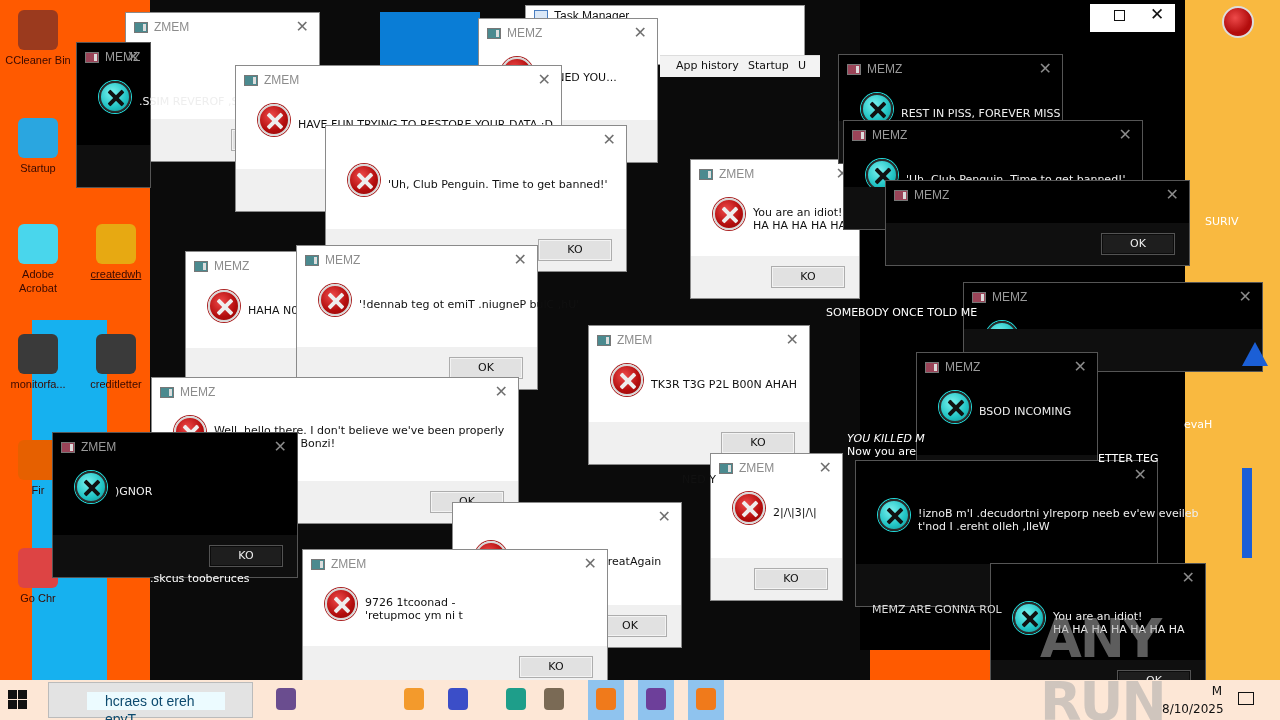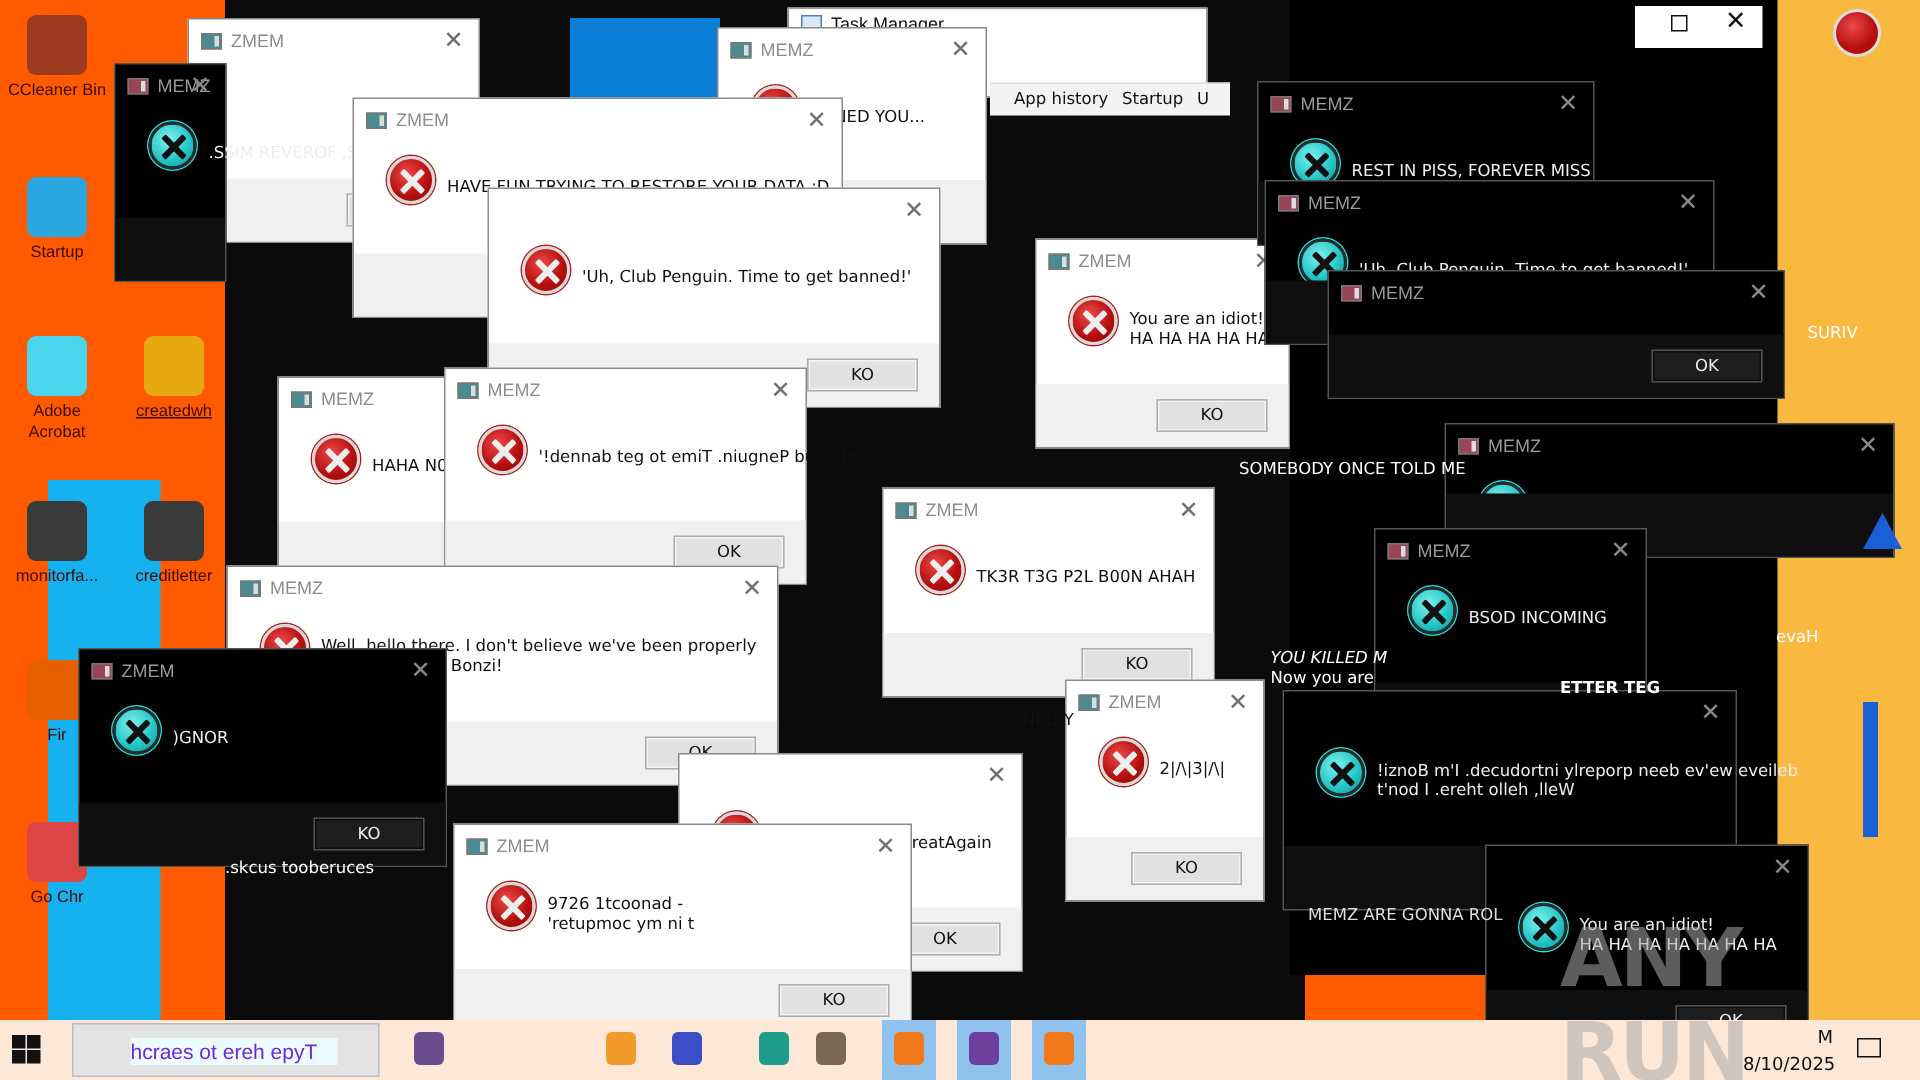--- a/index.html
+++ b/index.html
@@ -55,21 +55,21 @@
   
   .winctrl { position:absolute; left:1090px; top:4px; width:85px; height:28px; background:#fff; }
   .winctrl .max { position:absolute; left:24px; top:6px; width:11px; height:11px; border:1px solid #111; }
   .winctrl .cls { position:absolute; left:60px; top:0px; font-size:17px; color:#111; }
 
   
   .taskbar { position:absolute; left:0; top:680px; width:1280px; height:40px; background:#fde7d6; }
   .start { position:absolute; left:8px; top:10px; width:20px; height:20px; }
   .start i { position:absolute; width:9px; height:9px; background:#111; }
   .search { position:absolute; left:48px; top:2px; width:205px; height:36px; background:#e3e3e3; border:1px solid #bbb; }
-  .search .txt { position:absolute; left:38px; top:9px; height:18px; width:138px; background:#ecfbff; font-size:14px; color:#6d28d9; font-family:"Liberation Sans", sans-serif; line-height:18px; padding-left:0; }
+  .search .txt { position:absolute; left:38px; top:9px; height:18px; width:138px; background:#ecfbff; font-size:14px; color:#0c4a6e; font-family:"Liberation Sans", sans-serif; line-height:18px; padding-left:18px; }
   .tb-app { position:absolute; top:0; width:36px; height:40px; }
   .tb-app .ic { position:absolute; left:8px; top:8px; width:20px; height:22px; }
   .clock { position:absolute; left:1190px; top:2px; font-size:12px; color:#111; text-align:right; width:32px; line-height:18px; }
   .notif { position:absolute; left:1238px; top:12px; width:16px; height:13px; border:1.5px solid #111; }
 
   .watermark { position:absolute; left:1040px; top:607px; font-size:54px; font-weight:bold; color:rgba(170,170,170,0.55); letter-spacing:-2px; font-family:"DejaVu Sans", sans-serif; }
   .top-err { position:absolute; left:1222px; top:6px; width:32px; height:32px; border-radius:50%; background:radial-gradient(circle at 40% 35%, #ee4a4a, #b30d0d 60%); border:2px solid #ddd; }
   .warn { position:absolute; left:1242px; top:342px; width:0; height:0; border-left:13px solid transparent; border-right:13px solid transparent; border-bottom:24px solid #1b5fd6; }
   .blue-bar { position:absolute; left:1242px; top:468px; width:10px; height:90px; background:#1b5fd6; }
 </style>
@@ -369,21 +369,21 @@
       </div>
     </div>
   </div>
 
 <div style="position:absolute;left:826px;top:306px;color:#fff;font-size:11px;">SOMEBODY ONCE TOLD ME</div>
 <div style="position:absolute;left:847px;top:432px;color:#fff;font-size:11px;font-style:italic;">YOU KILLED M</div>
 <div style="position:absolute;left:847px;top:445px;color:#fff;font-size:11px;">Now you are</div>
 <div style="position:absolute;left:872px;top:603px;color:#ddd;font-size:11px;">MEMZ ARE GONNA ROL</div>
 <div style="position:absolute;left:1205px;top:215px;color:#fff;font-size:11px;">SURIV</div>
 <div style="position:absolute;left:1184px;top:418px;color:#fff;font-size:11px;">evaH</div>
-<div style="position:absolute;left:1040px;top:452px;color:#fff;font-size:11px;font-weight:bold;">ETTER TEG</div>
+<div style="position:absolute;left:1098px;top:452px;color:#fff;font-size:11px;">ETTER TEG</div>
 <div style="position:absolute;left:150px;top:572px;color:#fff;font-size:11px;">.skcus tooberuces</div>
 <div style="position:absolute;left:682px;top:473px;color:#111;font-size:11px;">NED Y</div>
 
 <div class="top-err"></div>
 <div class="warn"></div>
 <div class="blue-bar"></div>
 
 <div class="taskbar">
   <div class="start">
     <i style="left:0;top:0"></i>

